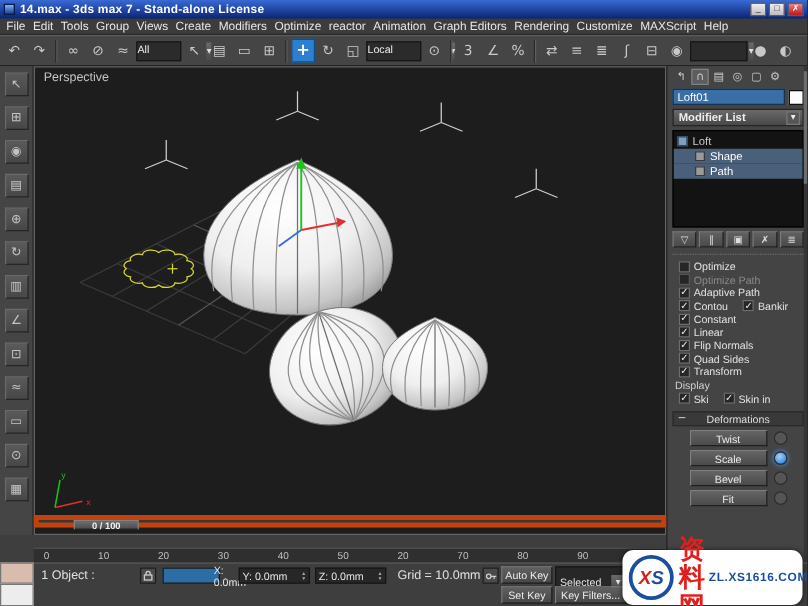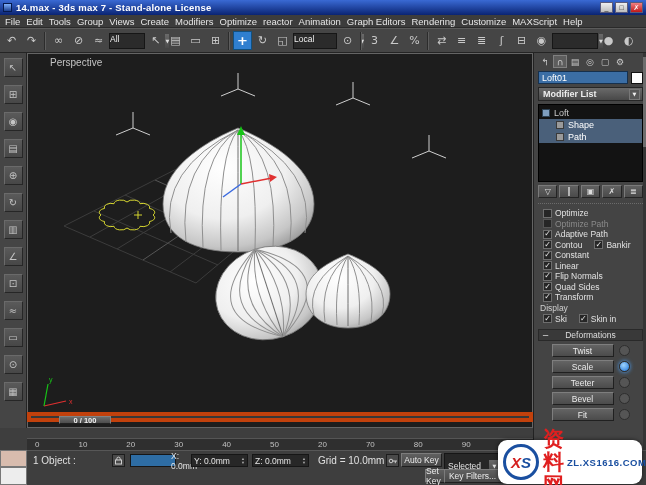--- a/index.html
+++ b/index.html
@@ -45,21 +45,21 @@
   .lbar { position:absolute; left:0; top:53px; width:27px; height:375px; background:#454545;
     border-right:1px solid #242424; display:flex; flex-direction:column; align-items:center;
     padding-top:5px; gap:8px; }
   .libtn { width:19px; height:19px; background:linear-gradient(#5a5a5a,#474747); border:1px solid #6a6a6a;
     border-bottom-color:#262626; border-right-color:#262626; display:flex; align-items:center;
     justify-content:center; color:#c4c4c4; font-size:10px; }
 
   
   .viewport { position:absolute; left:27px; top:53px; width:506px; height:375px; background:#1d1d1d;
     border:1px solid #646464; }
-  .vplabel { position:absolute; left:22px; top:3px; color:#c4c4c4; font-size:10px; z-index:3; }
+  .vplabel { position:absolute; left:7px; top:3px; color:#c4c4c4; font-size:10px; z-index:3; }
   .scene { position:absolute; left:0; top:0; }
 
   
   .cpanel { position:absolute; left:533px; top:53px; width:113px; height:397px; background:#444;
     border-left:1px solid #222; padding:1px 3px 0 4px; }
   .ctabs { display:flex; gap:1px; height:15px; align-items:center; }
   .ctab { width:14px; height:13px; display:flex; align-items:center; justify-content:center;
     color:#c8c8c8; font-size:9px; }
   .ctab.active { background:#5d5d5d; border:1px solid #808080; }
   .namerow { display:flex; gap:3px; margin-top:2px; align-items:center; }
@@ -452,24 +452,20 @@
     </div>
     <div class="defrow">
       <div class="defbtn">Twist</div>
       <div class="bulb"></div>
     </div>
     <div class="defrow">
       <div class="defbtn">Scale</div>
       <div class="bulb on"></div>
     </div>
     <div class="defrow">
-      <div class="defbtn">Teeter</div>
-      <div class="bulb"></div>
-    </div>
-    <div class="defrow">
       <div class="defbtn">Bevel</div>
       <div class="bulb"></div>
     </div>
     <div class="defrow">
       <div class="defbtn">Fit</div>
       <div class="bulb"></div>
     </div>
 
     <div class="pscroll">
         <div class="pthumb"></div>
@@ -533,21 +529,21 @@
           <circle cx="3" cy="5" r="1.8" fill="none" stroke="#cfcfcf"></circle>
           <path d="M4.8 5 H9 M7.3 5 V7.2" fill="none" stroke="#cfcfcf"></path>
         </svg>
     </div>
     <div class="pushbtn" style="left:401px; top:2px; width:41px;">Auto Key</div>
     <div class="dropfield" style="left:444px; top:2px; width:57px;">
       <span>Selected</span>
       <span class="caret icon">▼</span>
     </div>
 
-    <div class="pushbtn" style="left:425px; top:18px; width:23px;">Set Key</div>
+    <div class="pushbtn" style="left:401px; top:18px; width:41px;">Set Key</div>
     <div class="pushbtn" style="left:444px; top:18px; width:57px;">Key Filters...</div>
   </div>
 
   <div class="mlpink"></div>
   <div class="mlwhite"></div>
 
   <div class="wm">
     <div class="wmlogo">
       <span class="x">X</span>
         <span class="s">S</span>

